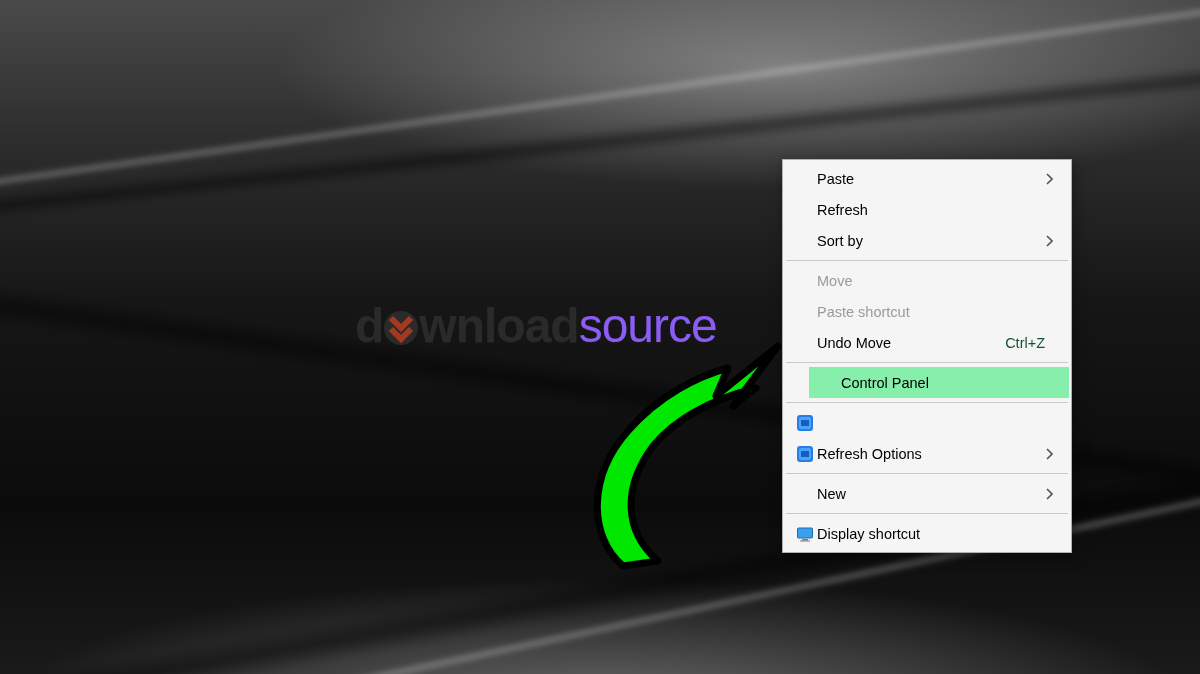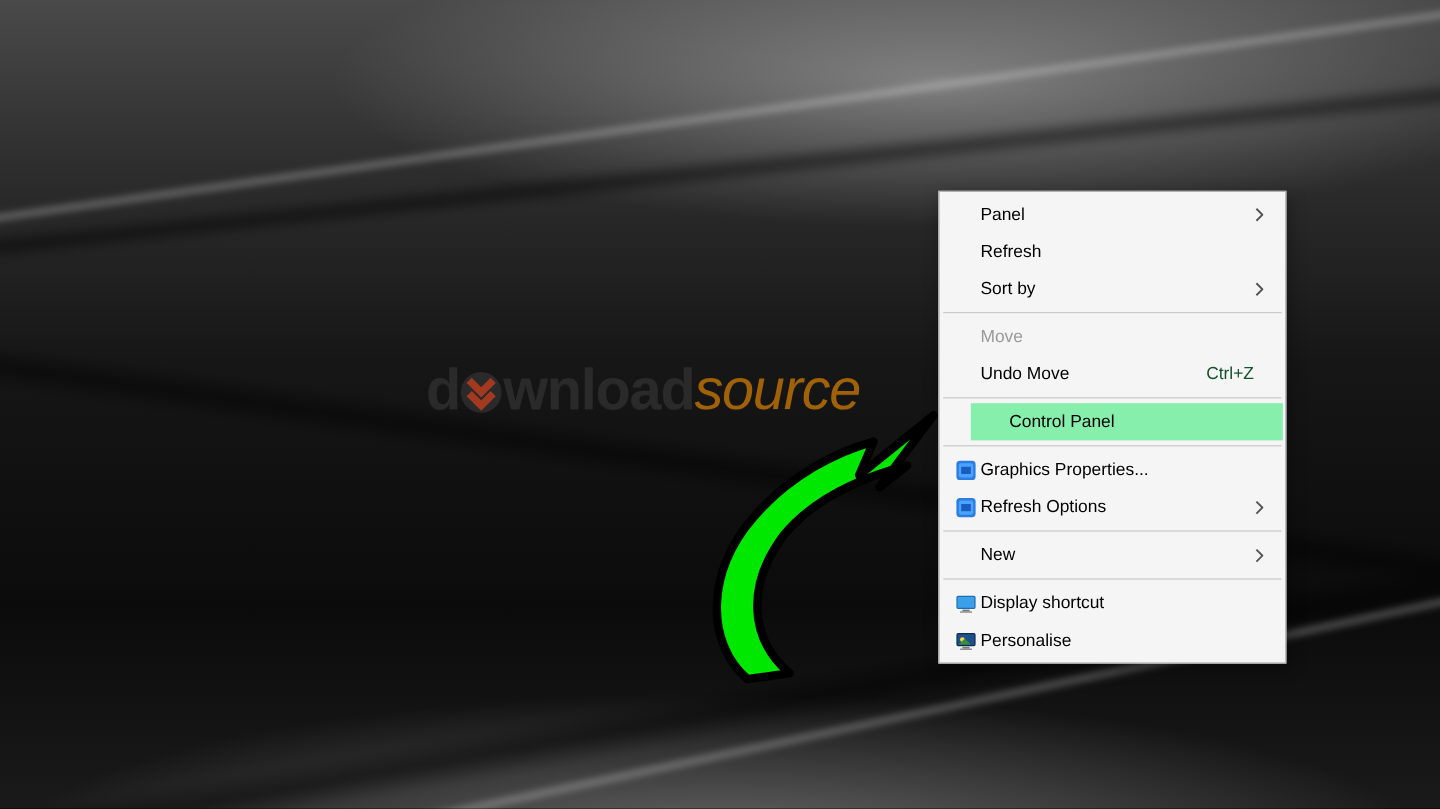--- a/index.html
+++ b/index.html
@@ -50,21 +50,21 @@
     white-space: nowrap;
   }
   .logo .d1   { color:#2a2a2a; }
   .logo .chev {
     display:inline-block;
     position:relative;
     width: 36px;
     vertical-align: -6px;
   }
   .logo .chev svg { display:block; }
-  .logo .src { color:#a16207; font-weight:500;font-style:italic; }
+  .logo .src { color:#8b5cf6; font-weight:500; }
 
   
   .ctx {
     position: absolute;
     left: 782px;
     top: 159px;
     width: 290px;
     background: #f5f5f5;
     border: 1px solid #b0b0b0;
     box-shadow: 2px 4px 14px rgba(0,0,0,0.35);
@@ -117,41 +117,46 @@
       <circle cx="18" cy="20" r="17" fill="#2a2a2a"></circle>
       <path d="M8 10 L18 20 L28 10" fill="none" stroke="#a33a1f" stroke-width="6" stroke-linecap="butt"></path>
       <path d="M8 21 L18 31 L28 21" fill="none" stroke="#a33a1f" stroke-width="6" stroke-linecap="butt"></path>
     </svg>
   </span><span class="d1">wnload</span><span class="src">source</span>
 </div>
 
 <div class="ctx" id="ctx">
     <div class="item">
       <span class="ic"></span>
-      <span class="label">Panel</span>
+      <span class="label">Paste</span>
       <span class="sub"><span class="chevr"><svg width="8" height="12" viewBox="0 0 8 12">
             <path d="M2 1 L7 6 L2 11" fill="none" stroke="#555" stroke-width="1.6"></path>
           </svg></span></span>
     </div>
     <div class="item">
       <span class="ic"></span>
       <span class="label">Refresh</span>
       <span class="sub"></span>
     </div>
     <div class="item">
       <span class="ic"></span>
       <span class="label">Sort by</span>
       <span class="sub"><span class="chevr"><svg width="8" height="12" viewBox="0 0 8 12">
             <path d="M2 1 L7 6 L2 11" fill="none" stroke="#555" stroke-width="1.6"></path>
           </svg></span></span>
     </div>
     <div class="sep"></div>
     <div class="item disabled">
       <span class="ic"></span>
       <span class="label">Move</span>
+      <span class="sub"></span>
+    </div>
+    <div class="item disabled">
+      <span class="ic"></span>
+      <span class="label">Paste shortcut</span>
       <span class="sub"></span>
     </div>
     <div class="item">
       <span class="ic"></span>
       <span class="label">Undo Move</span>
       <span class="accel">Ctrl+Z</span>
       <span class="sub"></span>
     </div>
     <div class="sep"></div>
     <div class="item hover">
@@ -161,21 +166,20 @@
     </div>
     <div class="sep"></div>
     <div class="item">
       <span class="ic">
         <svg width="18" height="18" viewBox="0 0 18 18">
           <rect x="1" y="1" width="16" height="16" rx="3" fill="#2b7de1"></rect>
           <rect x="3" y="3" width="12" height="12" rx="2" fill="#4aa3ff"></rect>
           <rect x="5" y="6" width="8" height="6" fill="#1a5bbf"></rect>
         </svg>
       </span>
-      <span class="label">Graphics Properties...</span>
       <span class="sub"></span>
     </div>
     <div class="item">
       <span class="ic">
         <svg width="18" height="18" viewBox="0 0 18 18">
           <rect x="1" y="1" width="16" height="16" rx="3" fill="#2b7de1"></rect>
           <rect x="3" y="3" width="12" height="12" rx="2" fill="#4aa3ff"></rect>
           <rect x="5" y="6" width="8" height="6" fill="#1a5bbf"></rect>
         </svg>
       </span>
@@ -195,33 +199,20 @@
     <div class="sep"></div>
     <div class="item">
       <span class="ic">
         <svg width="18" height="18" viewBox="0 0 18 18">
           <rect x="1.5" y="3" width="15" height="10" rx="1" fill="#3aa0ea" stroke="#1e6db3" stroke-width="1"></rect>
           <rect x="6" y="14" width="6" height="1.5" fill="#7a7a7a"></rect>
           <rect x="4" y="15.5" width="10" height="1" fill="#7a7a7a"></rect>
         </svg>
       </span>
       <span class="label">Display shortcut</span>
-      <span class="sub"></span>
-    </div>
-    <div class="item">
-      <span class="ic">
-        <svg width="18" height="18" viewBox="0 0 18 18">
-          <rect x="1.5" y="3" width="15" height="10" rx="1" fill="#1d4f8b" stroke="#0e2e55" stroke-width="1"></rect>
-          <circle cx="6" cy="8" r="2" fill="#ffd24a"></circle>
-          <path d="M3 12 L8 7 L13 12 Z" fill="#3a8f3a"></path>
-          <rect x="6" y="14" width="6" height="1.5" fill="#7a7a7a"></rect>
-          <rect x="4" y="15.5" width="10" height="1" fill="#7a7a7a"></rect>
-        </svg>
-      </span>
-      <span class="label">Personalise</span>
       <span class="sub"></span>
     </div>
   </div>
 
 <div class="arrow">
   <svg width="220" height="240" viewBox="0 0 220 240">
     <path d="M 55 230
              C 20 200, 20 140, 60 95
              C 90 60, 130 40, 160 32
              L 148 60 L 210 10 L 165 70 L 188 52

